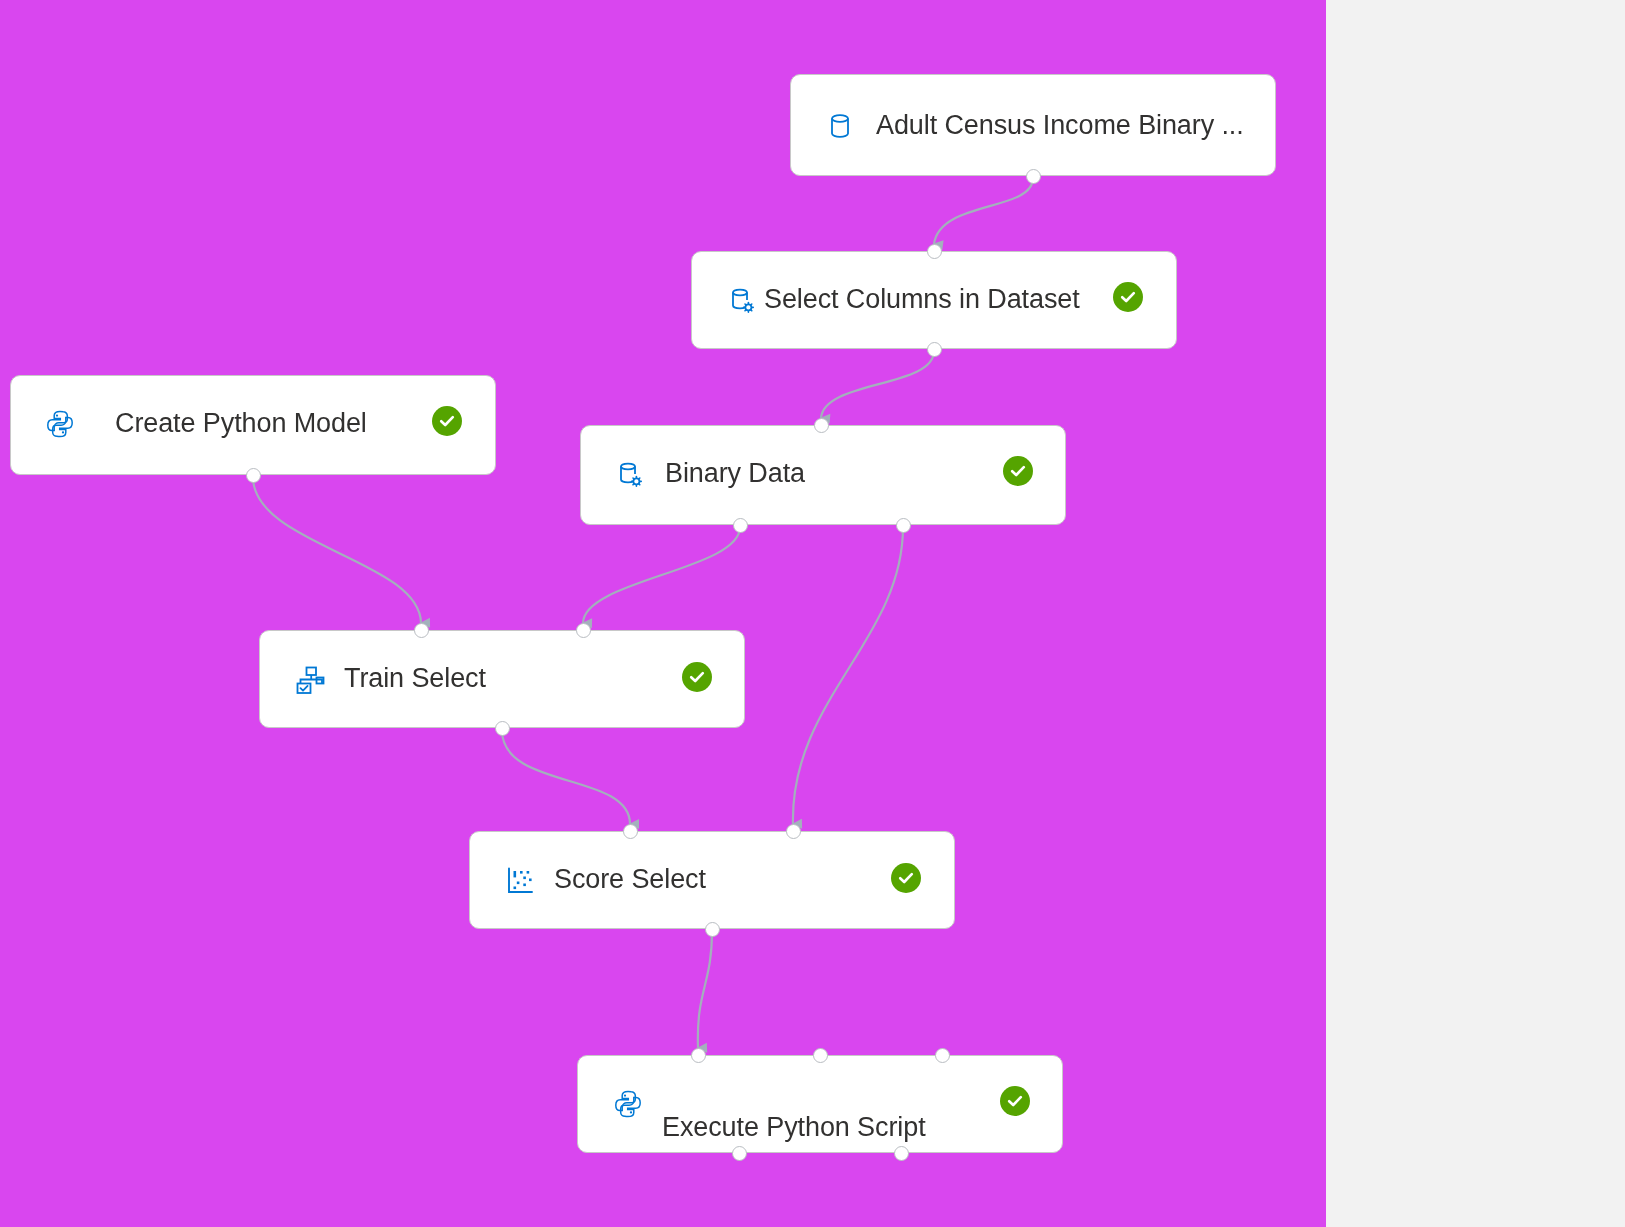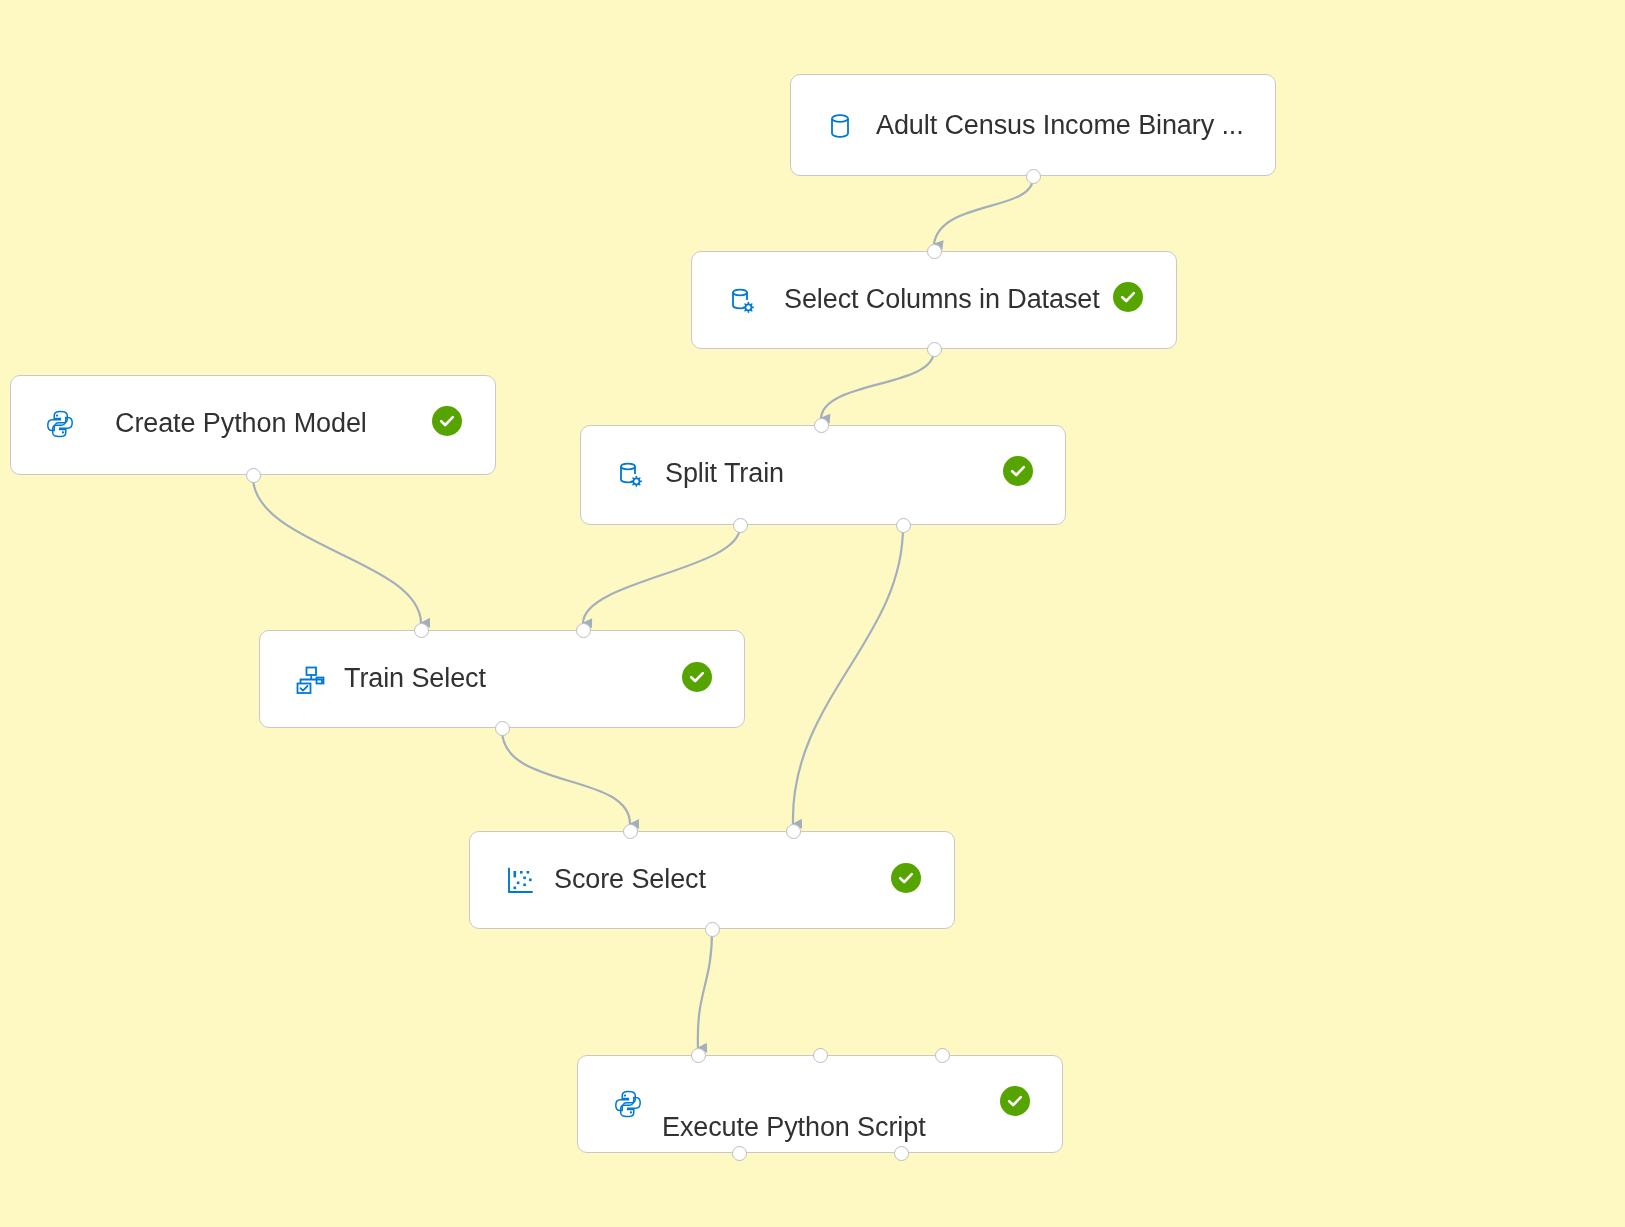--- a/index.html
+++ b/index.html
@@ -3,23 +3,23 @@
 <meta charset="utf-8">
 <title>Pipeline Graph</title>
 <style>
   html, body {
     margin: 0;
     padding: 0;
     background: #f2f2f2;
   }
   #canvas {
     position: relative;
-    width: 1625px;
+    width: 1326px;
     height: 1227px;
-    background: #fef9c3;
+    background: #d946ef;
     overflow: hidden;
     font-family: "Liberation Sans", sans-serif;
   }
   #edge-layer {
     position: absolute;
     left: 0;
     top: 0;
     width: 1625px;
     height: 1227px;
     pointer-events: none;
@@ -107,21 +107,21 @@
         <path d="M24.4 19.6 V21.0"></path>
             <path d="M24.4 27.8 V29.2"></path>
         <path d="M19.6 24.4 H21.0"></path>
             <path d="M27.8 24.4 H29.2"></path>
         <path d="M21.0 21.0 L22.0 22.0"></path>
             <path d="M26.8 26.8 L27.8 27.8"></path>
         <path d="M27.8 21.0 L26.8 22.0"></path>
             <path d="M22.0 26.8 L21.0 27.8"></path>
       </g>
     </svg></span>
-      <div class="node-title" style="left: 784px; top: 284px; color: rgb(50, 49, 48);">Select Columns in Dataset</div>
+      <div class="node-title" style="left: 764px; top: 284px; color: rgb(50, 49, 48);">Select Columns in Dataset</div>
       <div class="status-badge" title="succeeded" style="left: 1113px; top: 282px; background: rgb(85, 164, 0);">
         <svg width="20" height="20" viewBox="0 0 20 20" xmlns="http://www.w3.org/2000/svg">
    <path d="M4.2 10.2 L8.2 14.0 L15.8 6.2" stroke="#ffffff" stroke-width="2.6" fill="none" stroke-linecap="round" stroke-linejoin="round"></path>
         </svg>
       </div>
       <div class="port" style="left: 926.5px; top: 243.5px;"></div>
       <div class="port" style="left: 926.5px; top: 341.5px;"></div>
       <div class="node" style="left: 10px; top: 375px; width: 486px; height: 100px;"></div>
       <span class="node-icon" style="left: 42px; top: 406px;"><svg width="36" height="36" viewBox="0 0 36 36" fill="none" xmlns="http://www.w3.org/2000/svg">
       <path d="M18 5.5 C13.6 5.5 12.2 7.2 12.2 9.6 V12.6 H18.3 V13.7 H10.2
@@ -152,21 +152,21 @@
         <path d="M24.4 19.6 V21.0"></path>
             <path d="M24.4 27.8 V29.2"></path>
         <path d="M19.6 24.4 H21.0"></path>
             <path d="M27.8 24.4 H29.2"></path>
         <path d="M21.0 21.0 L22.0 22.0"></path>
             <path d="M26.8 26.8 L27.8 27.8"></path>
         <path d="M27.8 21.0 L26.8 22.0"></path>
             <path d="M22.0 26.8 L21.0 27.8"></path>
       </g>
     </svg></span>
-      <div class="node-title" style="left: 665px; top: 458px; color: rgb(50, 49, 48);">Split Train</div>
+      <div class="node-title" style="left: 665px; top: 458px; color: rgb(50, 49, 48);">Binary Data</div>
       <div class="status-badge" title="succeeded" style="left: 1003px; top: 456px; background: rgb(85, 164, 0);">
         <svg width="20" height="20" viewBox="0 0 20 20" xmlns="http://www.w3.org/2000/svg">
    <path d="M4.2 10.2 L8.2 14.0 L15.8 6.2" stroke="#ffffff" stroke-width="2.6" fill="none" stroke-linecap="round" stroke-linejoin="round"></path>
         </svg>
       </div>
       <div class="port" style="left: 813.5px; top: 417.5px;"></div>
       <div class="port" style="left: 732.5px; top: 517.5px;"></div>
       <div class="port" style="left: 895.5px; top: 517.5px;"></div>
       <div class="node" style="left: 259px; top: 630px; width: 486px; height: 98px;"></div>
       <span class="node-icon" style="left: 292px; top: 662px;"><svg width="36" height="36" viewBox="0 0 36 36" fill="none" xmlns="http://www.w3.org/2000/svg">

